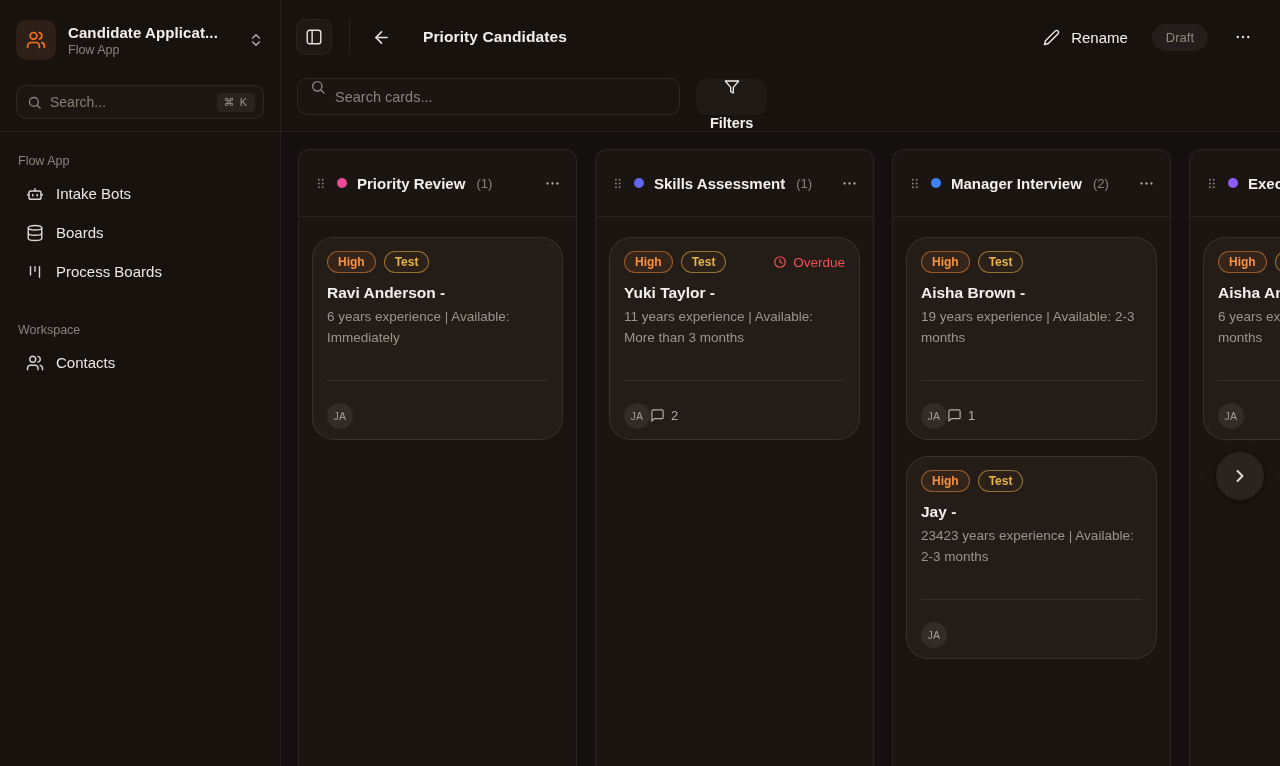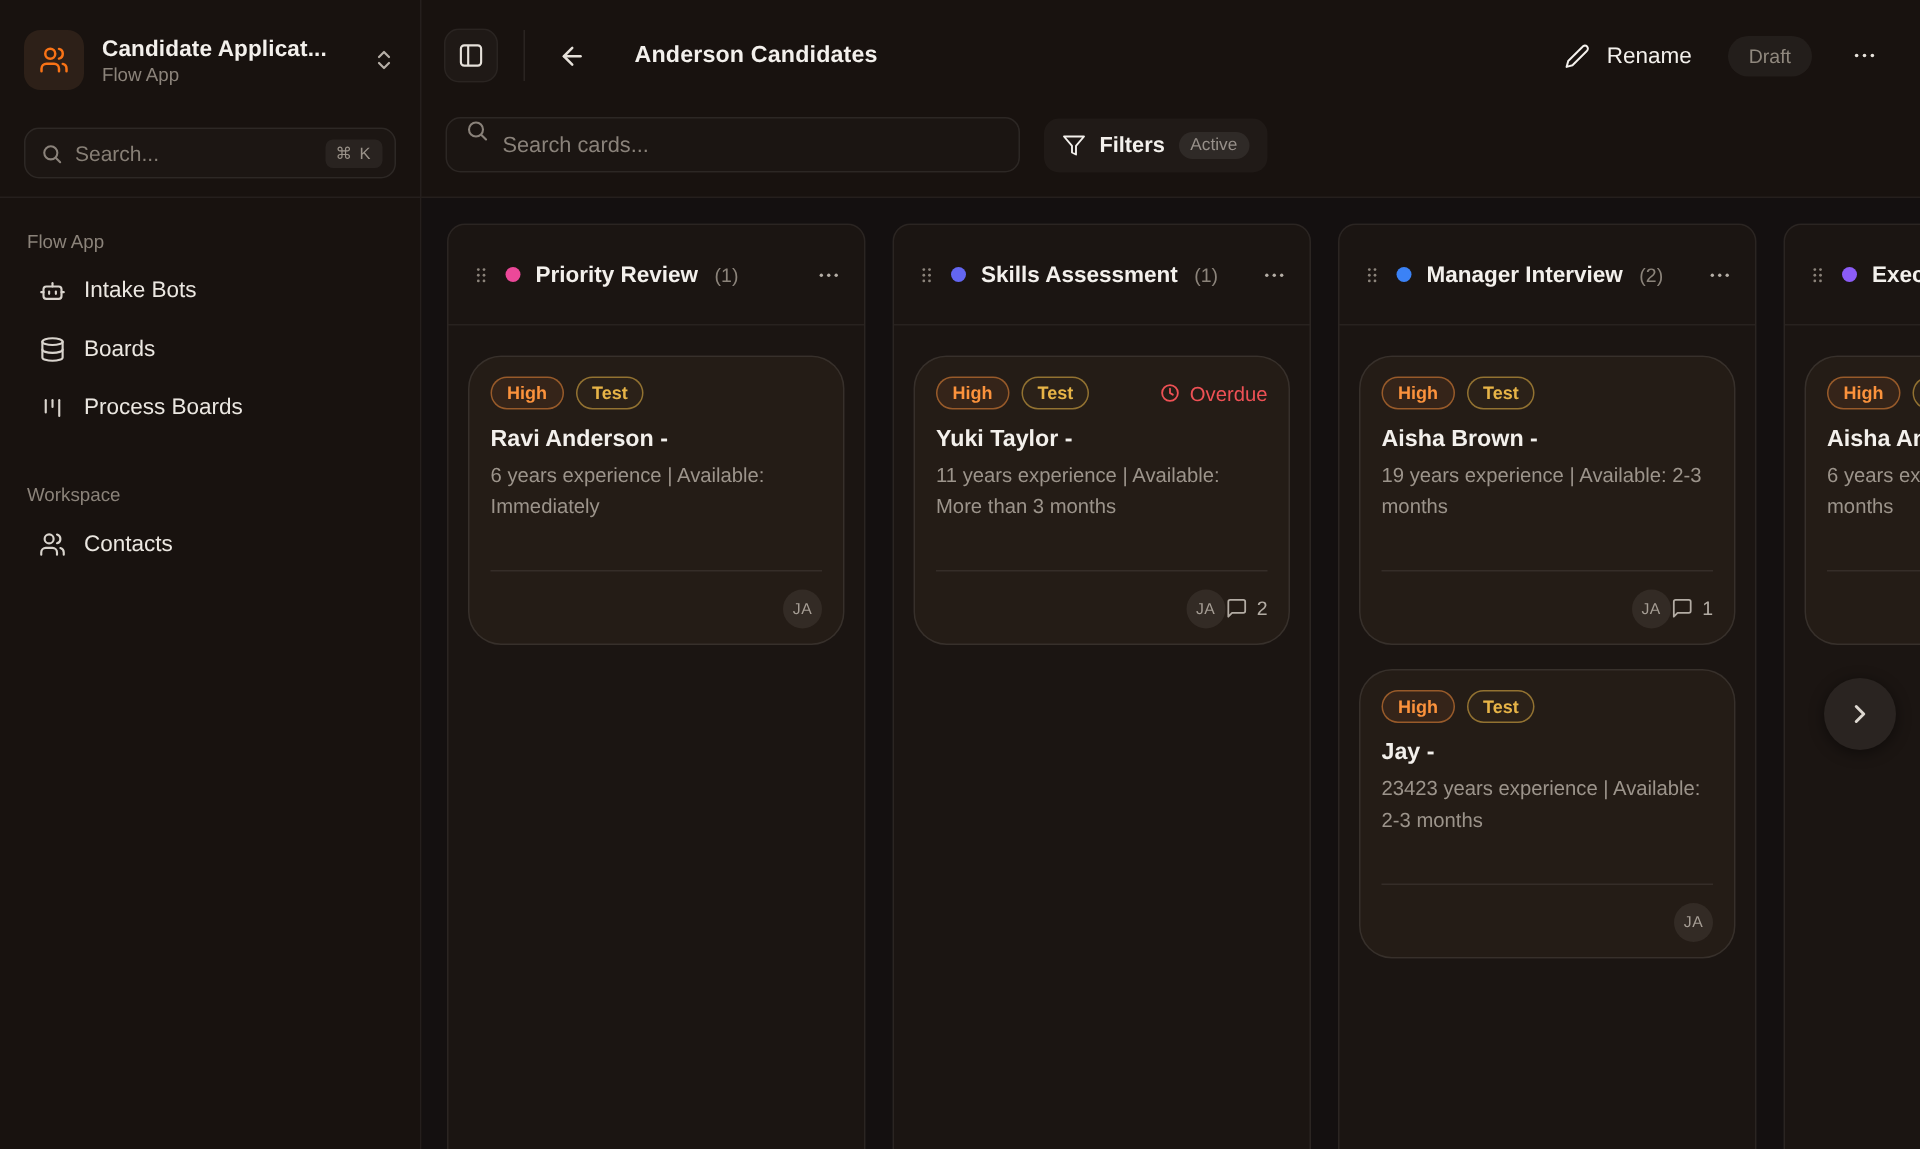--- a/index.html
+++ b/index.html
@@ -58,21 +58,21 @@
   .topbar-right{margin-left:auto;display:flex;align-items:center;}
   .rename-btn{display:flex;align-items:flex-start;gap:11px;cursor:pointer;color:var(--txt);background:none;border:none;font-family:inherit;}
   .rename-btn span{font-size:15px;font-weight:500;}
   .draft-pill{margin-left:24px;background:rgba(255,255,255,.05);border-radius:15px;padding:6px 14px;font-size:13px;font-weight:500;color:#90887e;}
   .more-btn{margin-left:26px;color:#e6e1da;}
 
   .toolbar{flex:1;display:flex;align-items:center;padding:0 16px 12px;}
   .cards-search{width:383px;height:37px;border:1px solid var(--line);background:rgba(255,255,255,.015);border-radius:10px;display:flex;gap:9px;padding:0 12px;}
   .cards-search input{flex:1;min-width:0;background:transparent;border:none;outline:none;font-family:inherit;font-size:14.5px;color:var(--txt);}
   .cards-search input::placeholder{color:#8a827a;}
-  .filters-btn{margin-left:16px;height:36px;display:flex;align-items:center;gap:9px;background:rgba(255,255,255,.035);border:none;border-radius:10px;padding:0 12px;cursor:pointer;color:var(--txt);font-family:inherit;}
+  .filters-btn{margin-left:16px;height:36px;display:flex;align-items:center;gap:20px;background:rgba(255,255,255,.035);border:none;border-radius:10px;padding:0 12px;cursor:pointer;color:var(--txt);font-family:inherit;flex-direction:column;}
   .filters-btn .f-tx{font-size:14.5px;font-weight:600;}
   .active-chip{background:rgba(255,255,255,.07);border-radius:9px;padding:3px 8px;font-size:11.5px;color:#97908a;}
 
   
   .board{flex:1;position:relative;background:var(--bg-board);overflow:hidden;display:flex;gap:18px;padding:17px 0 0 17px;}
   .column{flex:none;width:279px;height:700px;background:var(--bg-col);border:1px solid rgba(255,255,255,.07);border-radius:12px;}
   .col-header{height:67px;display:flex;align-items:center;gap:10px;padding:0 15px;border-bottom:1px solid var(--line-soft);}
   .grip{color:#8b837a;cursor:grab;flex:none;}
   .dot{width:10px;height:10px;border-radius:50%;flex:none;}
   .col-name{font-size:15px;font-weight:600;white-space:nowrap;}
@@ -81,21 +81,21 @@
   .col-body{padding:20px 13px 13px;display:flex;flex-direction:column;gap:16px;}
 
   .card{background:var(--bg-card);border:1px solid rgba(255,255,255,.09);border-radius:22px;padding:13px 14px 10px;cursor:pointer;}
   .badges{display:flex;align-items:center;gap:8px;margin-bottom:11px;}
   .badge{border:1px solid;border-radius:999px;padding:3px 10px;font-size:12px;font-weight:700;line-height:1.2;white-space:nowrap;}
   .badge-high{color:var(--orange);border-color:rgba(251,146,60,.5);background:rgba(251,146,60,.08);}
   .badge-test{color:var(--amber);border-color:rgba(231,180,71,.55);background:rgba(231,180,71,.04);}
   .overdue{margin-left:auto;display:flex;align-items:center;gap:6px;color:var(--red);font-size:13.5px;font-weight:500;white-space:nowrap;}
   .card-title{font-size:15.5px;font-weight:700;margin-bottom:5px;white-space:nowrap;overflow:hidden;}
   .card-desc{font-size:13.5px;line-height:1.5;color:#9c948b;margin-bottom:12px;}
-  .card-footer{border-top:1px solid var(--line);padding-top:12px;min-height:36px;display:flex;align-items:center;justify-content:flex-end;margin-top:32px;}
+  .card-footer{border-top:1px solid var(--line);padding-top:22px;min-height:36px;display:flex;align-items:center;justify-content:flex-start;margin-top:32px;}
   .avatar{width:26px;height:26px;border-radius:50%;background:#332b25;color:#a69e95;font-size:10.5px;font-weight:500;display:flex;align-items:center;justify-content:center;letter-spacing:.3px;}
   .comments{display:flex;align-items:center;gap:6px;color:#b3aca4;font-size:13px;}
 
   .scroll-next{position:absolute;right:16px;top:320px;width:48px;height:48px;border-radius:50%;background:#2a2421;border:none;display:flex;align-items:center;justify-content:center;cursor:pointer;color:#ddd8d1;box-shadow:0 2px 10px rgba(0,0,0,.45);}
 </style>
 </head>
 <body>
 
 <div class="page">
 
@@ -204,21 +204,21 @@
         </button>
         <div class="v-div"></div>
         <button class="icon-btn back-btn">
           <span>
             <svg width="19" height="19" viewBox="0 0 24 24" fill="none" stroke="currentColor" stroke-width="2.1" stroke-linecap="round" stroke-linejoin="round">
                 <path d="M19 12H5"></path>
                 <path d="m12 19-7-7 7-7"></path>
               </svg>
           </span>
         </button>
-        <div class="page-title">Anderson Candidates</div>
+        <div class="page-title">Priority Candidates</div>
 
         <div class="topbar-right">
           <button class="rename-btn">
             <span>
               <svg width="17" height="17" viewBox="0 0 24 24" fill="none" stroke="currentColor" stroke-width="1.9" stroke-linecap="round" stroke-linejoin="round">
                   <path d="M17 3a2.85 2.83 0 1 1 4 4L7.5 20.5 2 22l1.5-5.5Z"></path>
                 </svg>
             </span>
             <span>Rename</span>
           </button>

